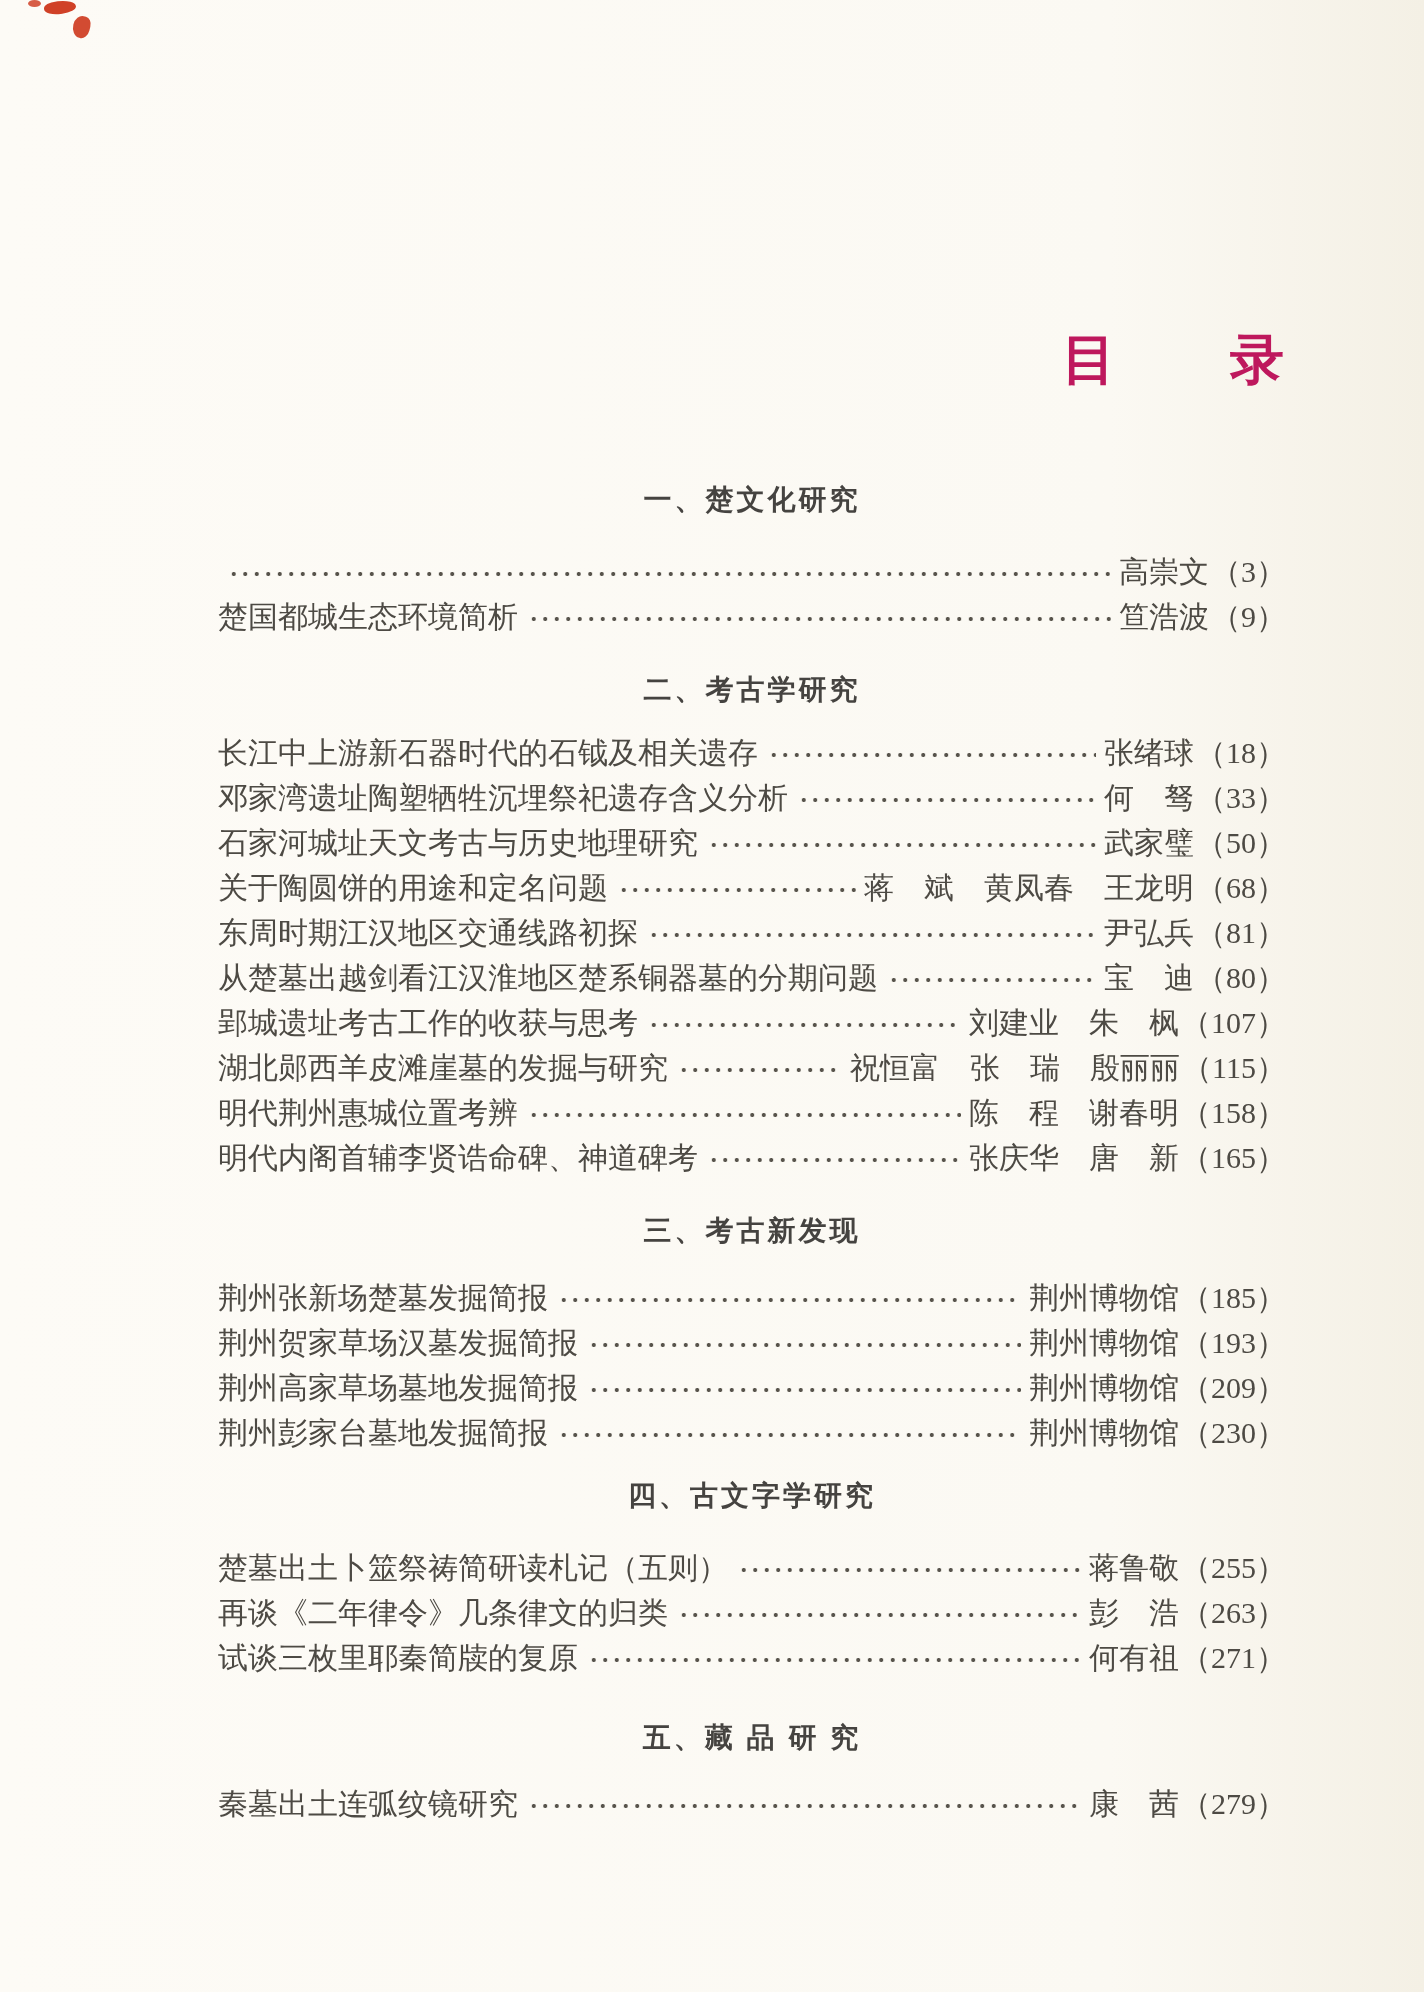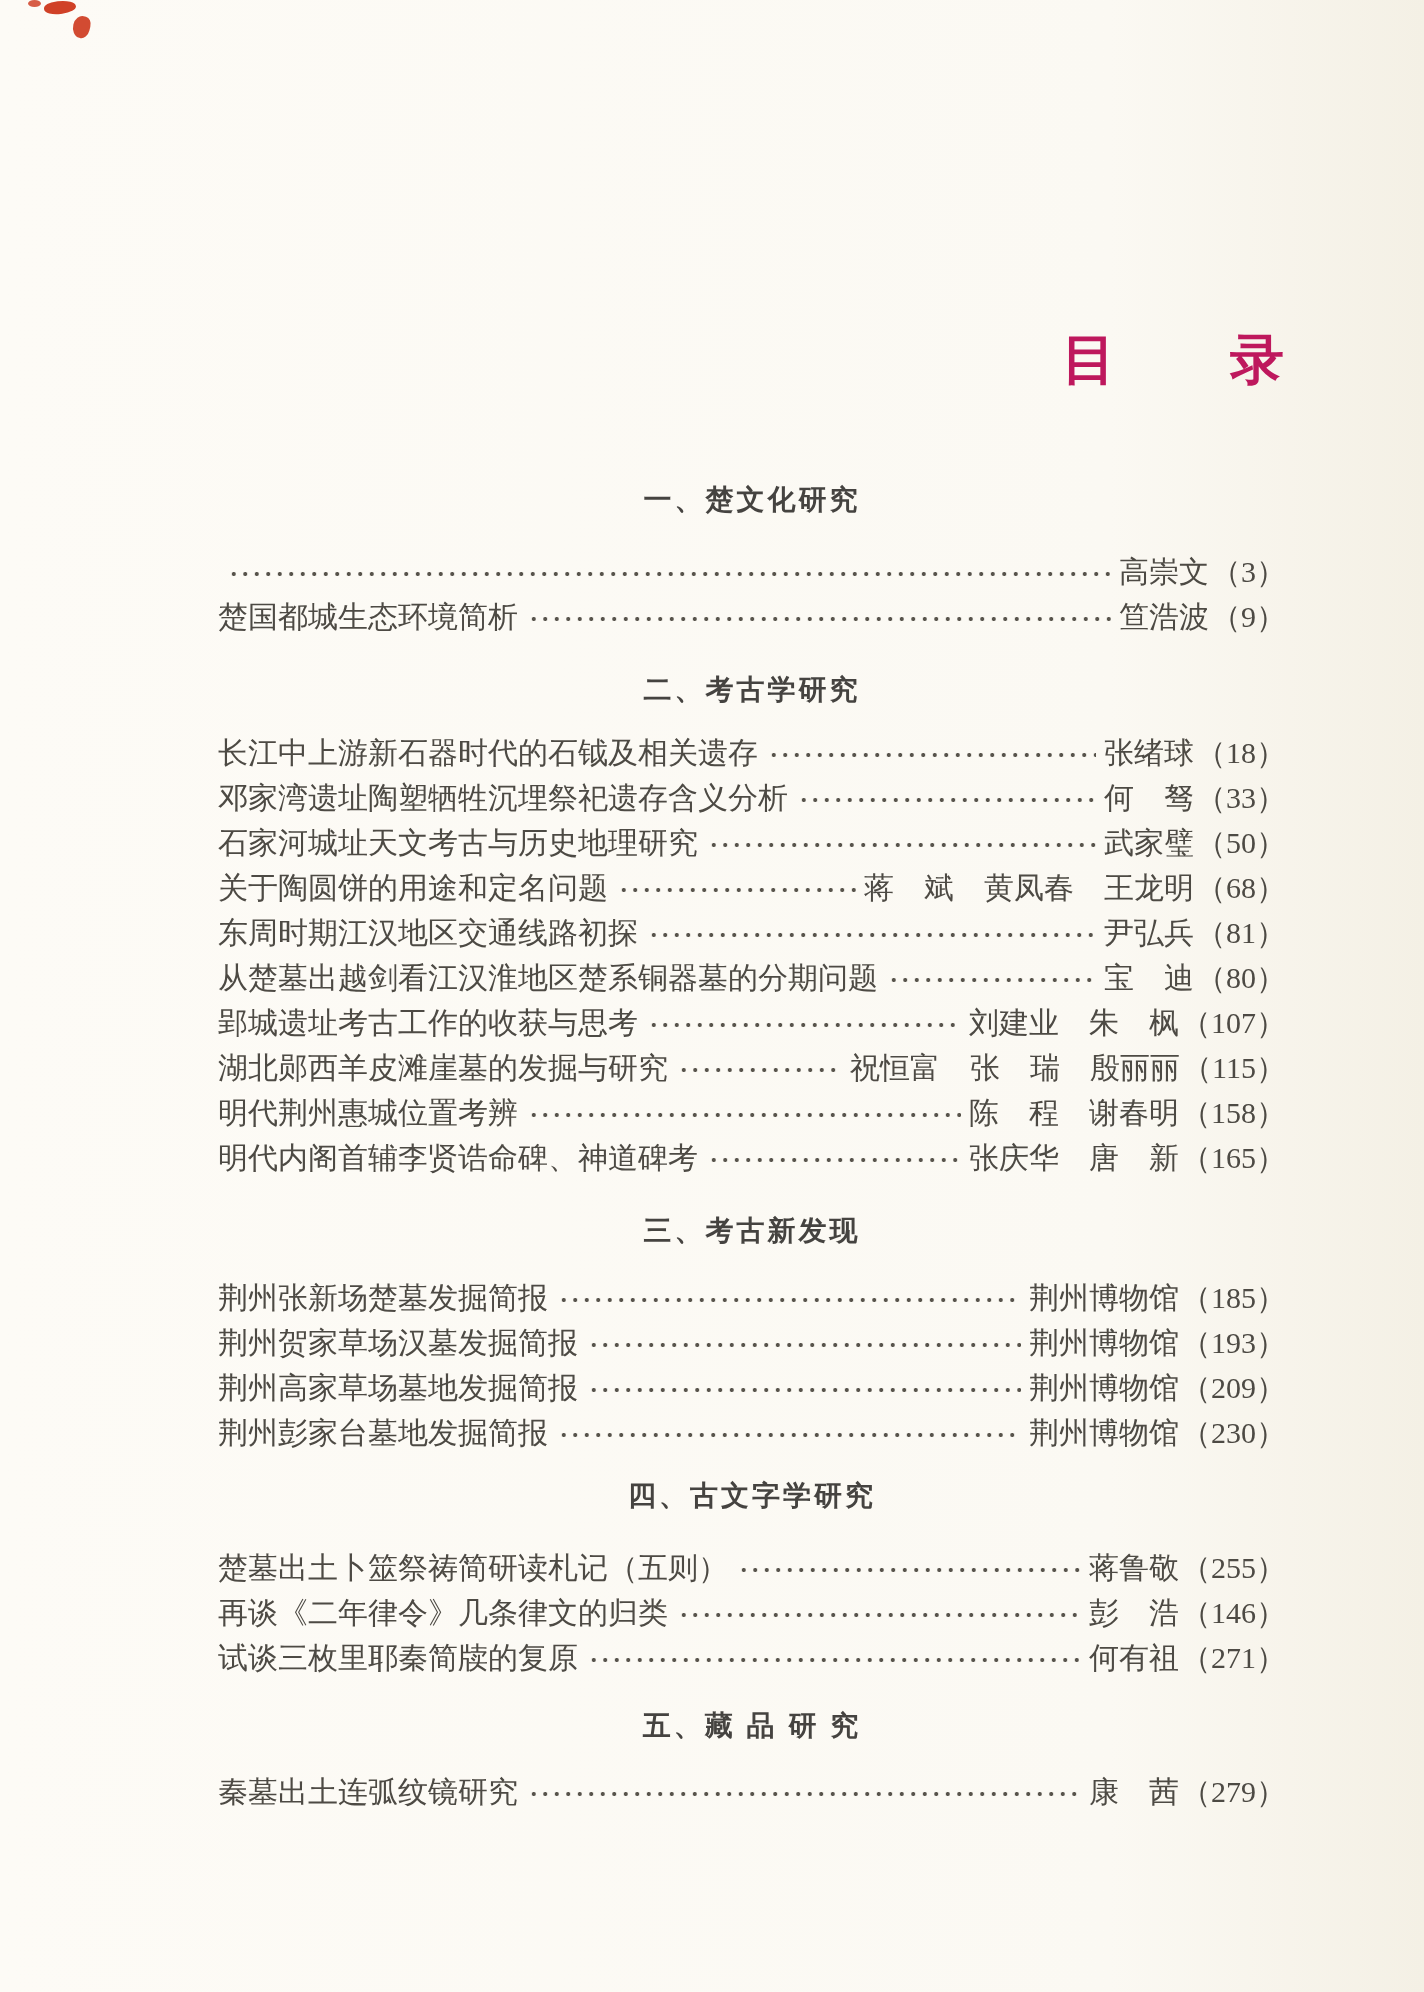--- a/index.html
+++ b/index.html
@@ -43,21 +43,21 @@
     font-size: 28px;
     line-height: 48px;
     font-weight: 700;
     letter-spacing: 3px;
     color: #454340;
   }
   .s1 .sec-head { margin-top: 82px; margin-bottom: 25px; }
   .s2 .sec-head { margin-top: 27px; margin-bottom: 16px; }
   .s3 .sec-head { margin-top: 27px; margin-bottom: 20px; }
   .s4 .sec-head { margin-top: 17px; margin-bottom: 25px; }
-  .s5 .sec-head { margin-top: 22px; margin-bottom: 19px; }
+  .s5 .sec-head { margin-top: 34px; margin-bottom: 19px; }
 
   .entry {
     display: flex;
     align-items: baseline;
     height: 45px;
     line-height: 45px;
     font-size: 30px;
     white-space: nowrap;
   }
   .etitle { flex: 0 0 auto; }
@@ -182,21 +182,21 @@
         <h2 class="sec-head">四、古文字学研究</h2>
         <div class="entries">
           <div class="entry">
             <span class="etitle">楚墓出土卜筮祭祷简研读札记（五则）</span>
             <span class="leader"></span>
             <span class="eref"><span class="eauthors">蒋鲁敬</span><span class="epage">（255）</span></span>
           </div>
           <div class="entry">
             <span class="etitle">再谈《二年律令》几条律文的归类</span>
             <span class="leader"></span>
-            <span class="eref"><span class="eauthors">彭　浩</span><span class="epage">（146）</span></span>
+            <span class="eref"><span class="eauthors">彭　浩</span><span class="epage">（263）</span></span>
           </div>
           <div class="entry">
             <span class="etitle">试谈三枚里耶秦简牍的复原</span>
             <span class="leader"></span>
             <span class="eref"><span class="eauthors">何有祖</span><span class="epage">（271）</span></span>
           </div>
         </div>
       </section>
       <section class="toc-section s5">
         <h2 class="sec-head">五、藏 品 研 究</h2>

